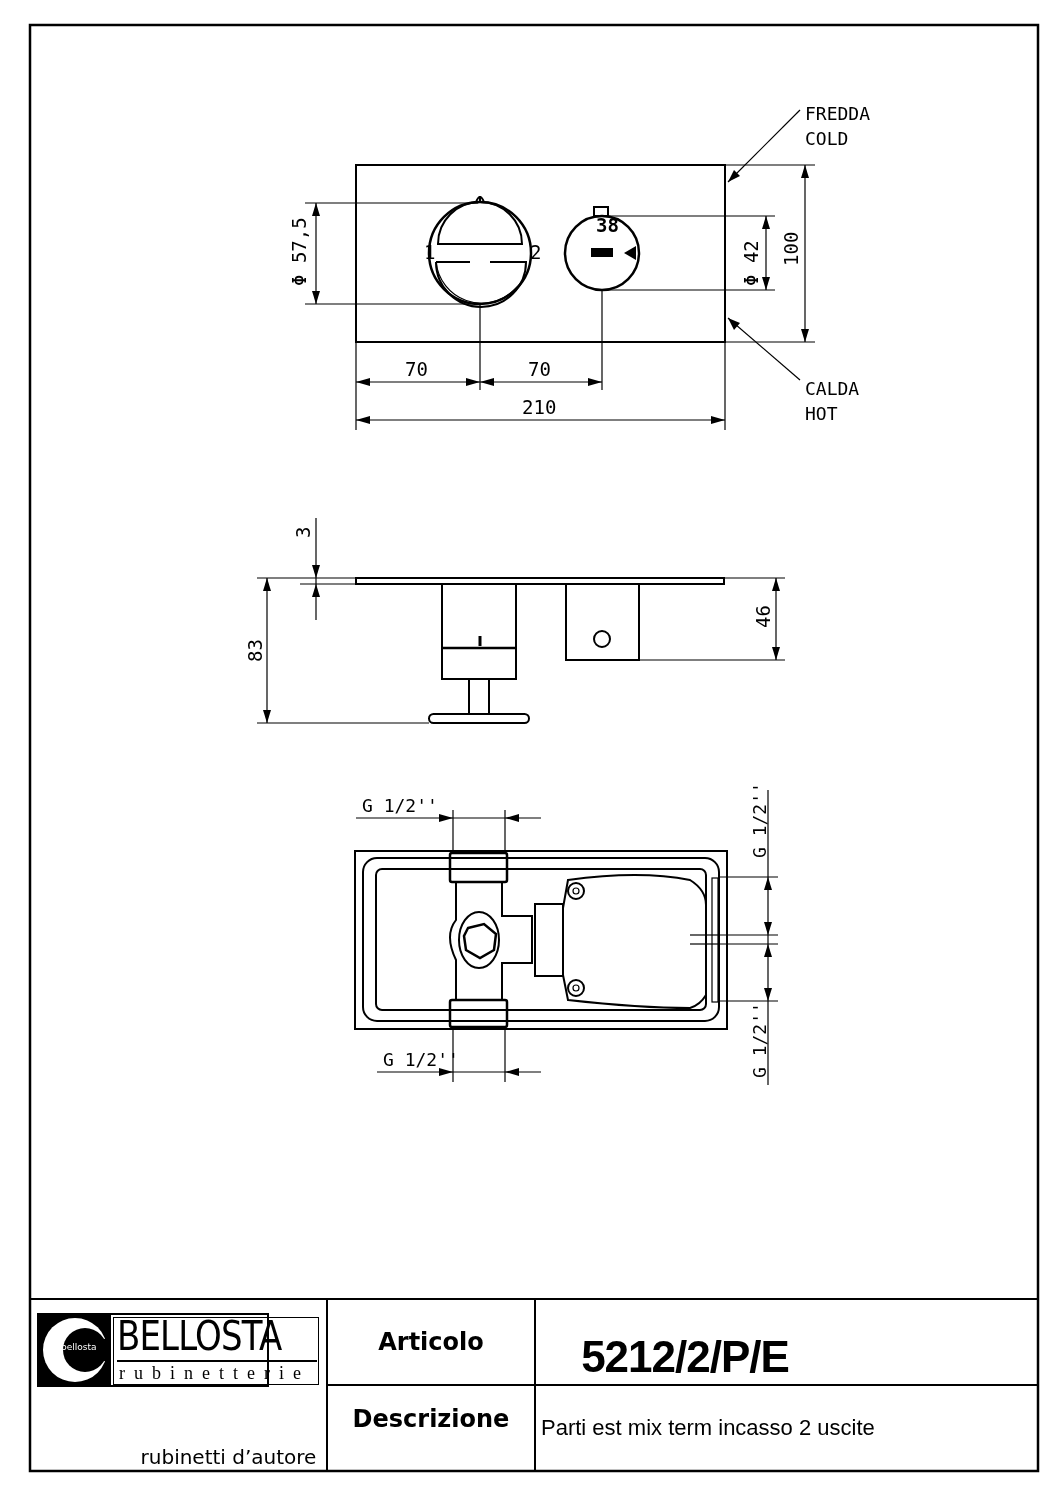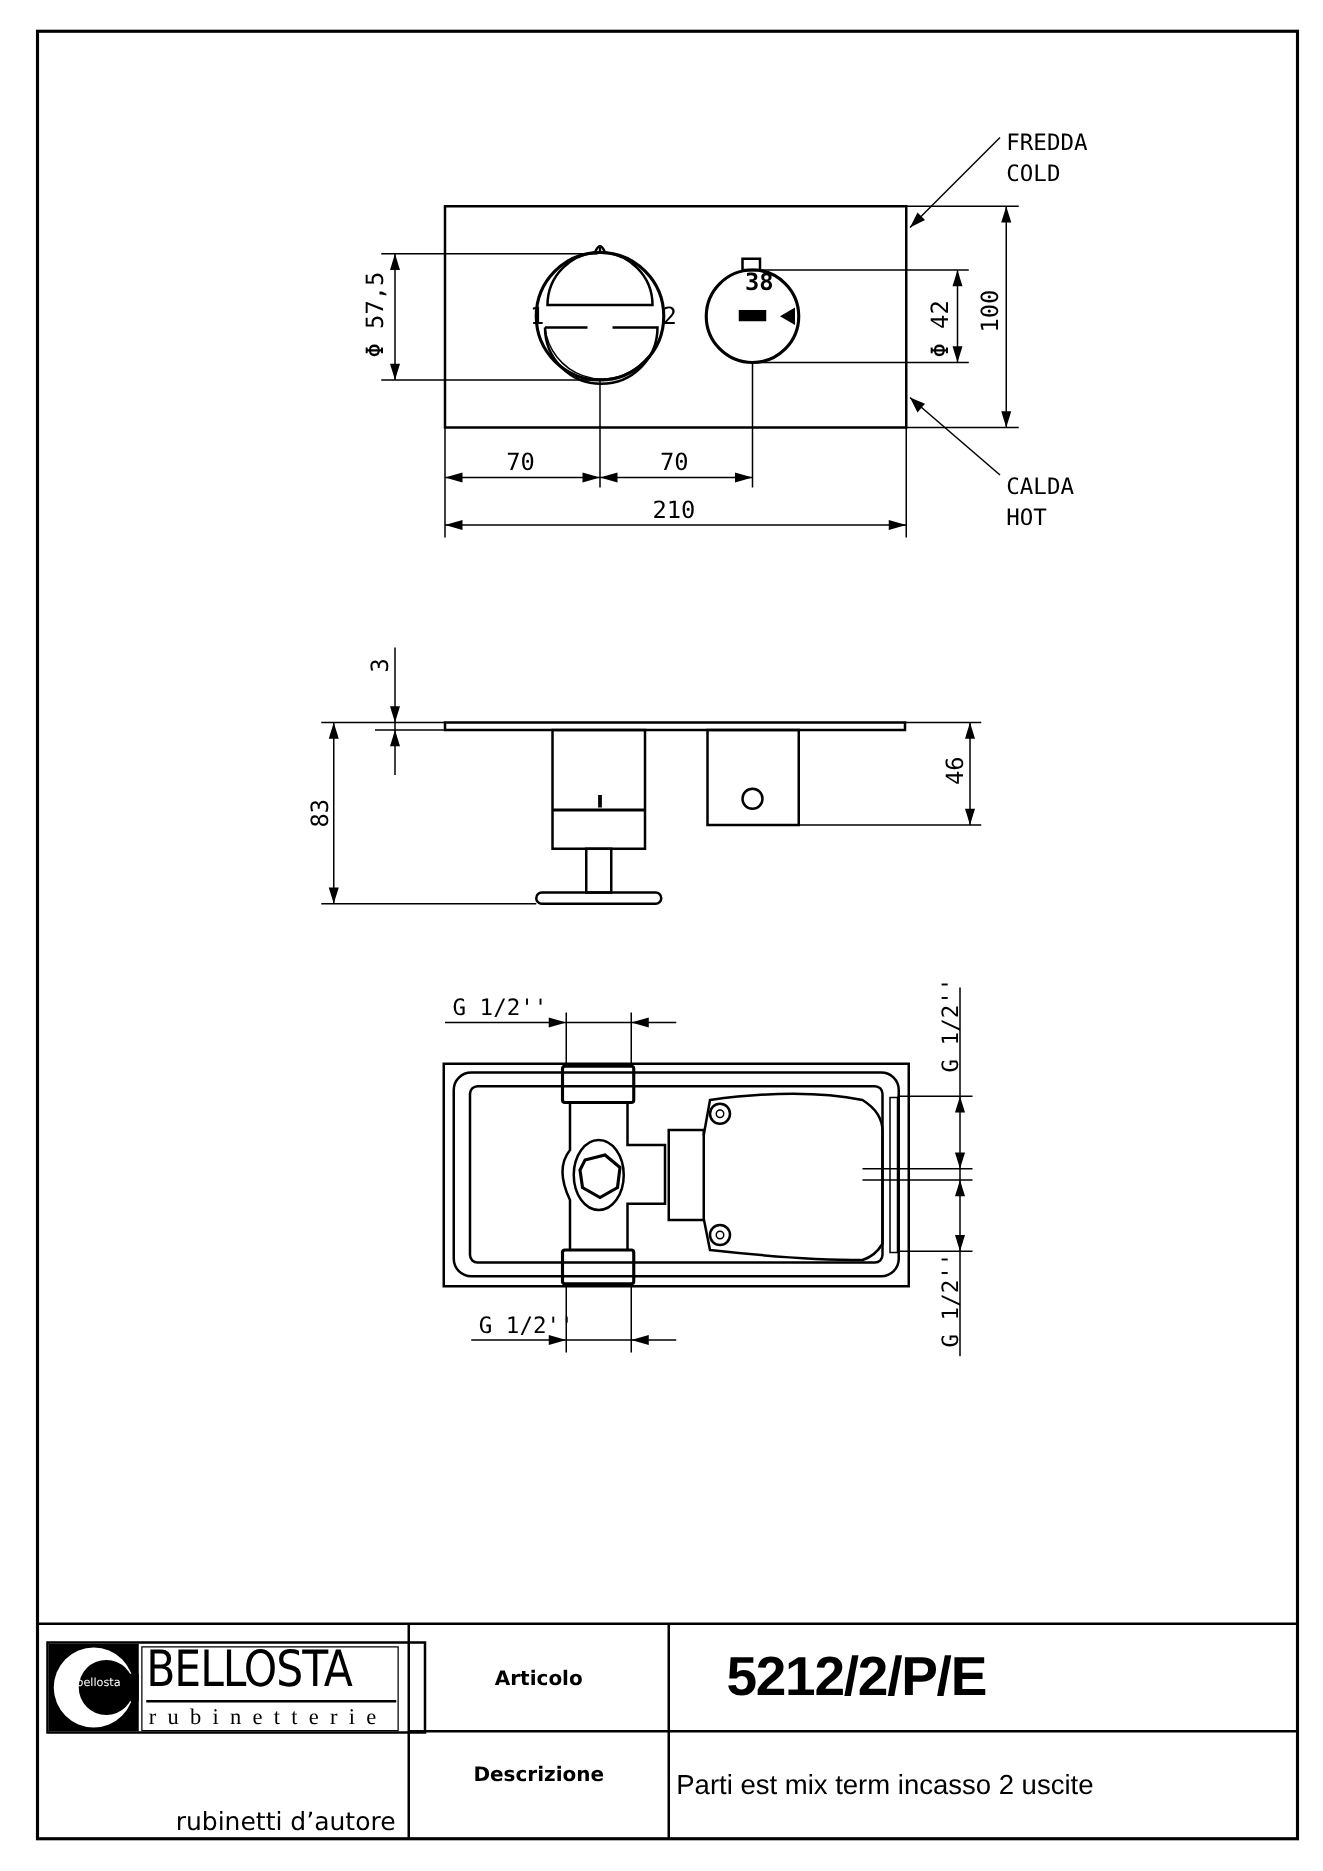--- a/index.html
+++ b/index.html
@@ -6,25 +6,25 @@
   body { width:1058px; height:1497px; position:relative; overflow:hidden;
          font-family:"DejaVu Sans", sans-serif; color:#000; }
   svg { position:absolute; left:0; top:0; }
   .ln { stroke:#000; fill:none; }
   .thin { stroke-width:1.2; }
   .med { stroke-width:2; }
   .thick { stroke-width:2.5; }
   .dimtxt { font-family:"DejaVu Sans Mono", monospace; font-size:19px; fill:#000; }
   .lbltxt { font-family:"DejaVu Sans Mono", monospace; font-size:18px; fill:#000; }
   .tb-cell { position:absolute; display:flex; align-items:center; justify-content:center; }
-  .tb-label { font-family:"DejaVu Sans", sans-serif; font-weight:bold; font-size:16px; }
-  .tb-code { font-family:"Liberation Sans", sans-serif; font-weight:bold; font-size:44px; letter-spacing:-1px; }
+  .tb-label { font-family:"DejaVu Sans", sans-serif; font-weight:bold; font-size:24px; }
+  .tb-code { font-family:"Liberation Sans", sans-serif; font-weight:bold; font-size:44px; letter-spacing:-1px;margin-top:15px; }
   .tb-desc { font-family:"Liberation Sans", sans-serif; font-size:22px; justify-content:flex-start; padding-left:6px; }
   .tagline { font-family:"DejaVu Sans", sans-serif; font-size:20px; text-align:center; line-height:28px; }
-  .logo-box { position:absolute; left:37px; top:1313px; width:304px; height:74px; border:2px solid #000; box-sizing:border-box; }
+  .logo-box { position:absolute; left:37px; top:1313px; width:232px; height:74px; border:2px solid #000; box-sizing:border-box; }
   .logo-c { position:absolute; left:0; top:0; width:72px; height:70px; background:#000; }
   .logo-c-ring { position:absolute; left:4px; top:3px; width:64px; height:64px; border-radius:50%; background:#fff; }
   .logo-c-inner { position:absolute; left:24px; top:13px; width:44px; height:44px; border-radius:50%; background:#000; }
   .logo-c-gap { position:absolute; left:46px; top:24px; width:26px; height:22px; background:#000; }
   .logo-c-small { position:absolute; left:22px; top:27px; font-size:9px; color:#fff; font-family:"DejaVu Sans", sans-serif; }
   .logo-word { position:absolute; left:78px; top:-2px; font-family:"DejaVu Sans", sans-serif; font-size:40px; letter-spacing:-1px; transform:scaleX(0.85); transform-origin:left; }
   .logo-rule { position:absolute; left:78px; top:45px; width:200px; border-top:2px solid #000; }
   .logo-sub { position:absolute; left:80px; top:48px; font-family:Liberation Serif, serif; font-size:18px; letter-spacing:9px; }
   .logo-frame { position:absolute; left:74px; top:2px; width:204px; height:66px; border:1px solid #000; }
 </style>

